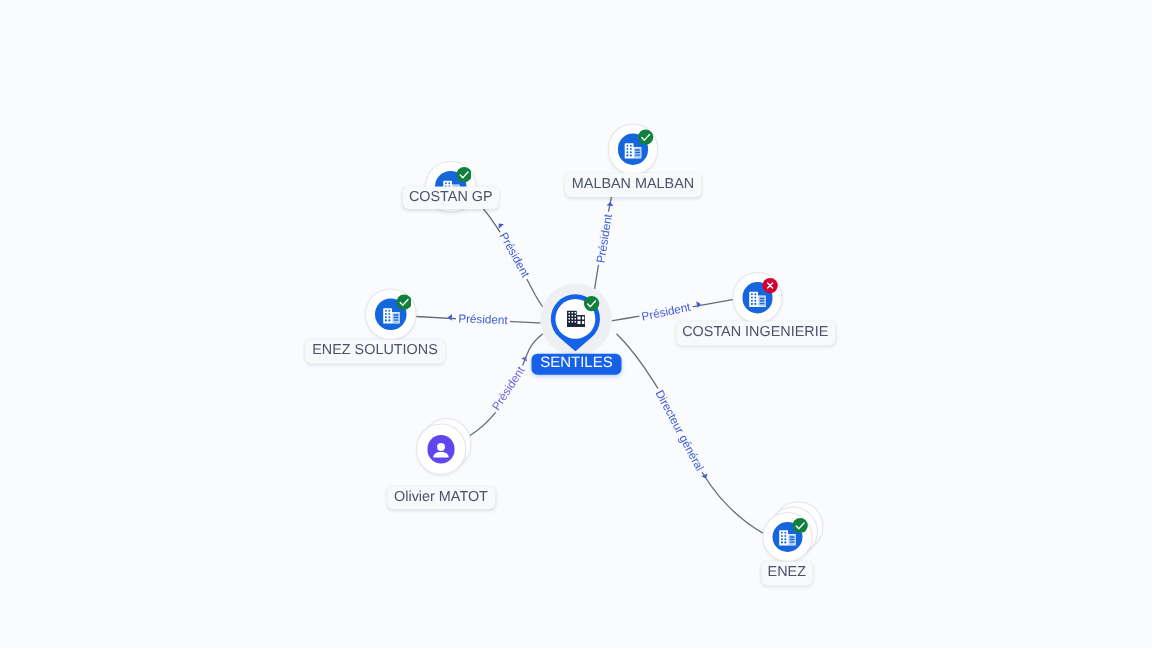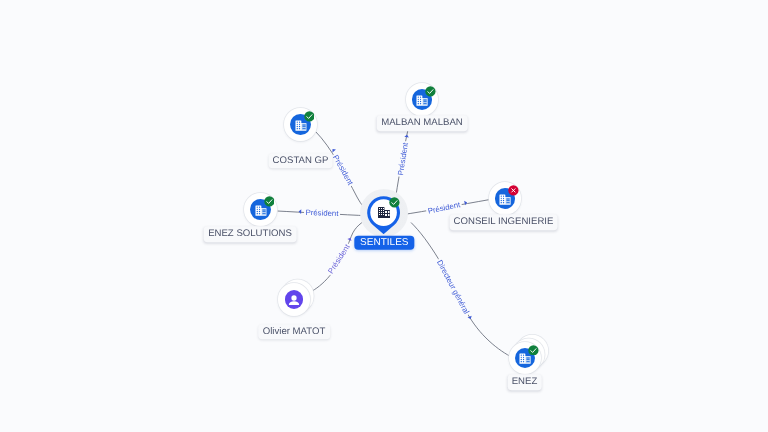--- a/index.html
+++ b/index.html
@@ -106,21 +106,21 @@
       <rect x="13.9" y="10.3" width="5.6" height="1.5" rx="0.4"></rect>
       <rect x="13.9" y="13.2" width="5.6" height="1.5" rx="0.4"></rect>
       <rect x="13.9" y="16.1" width="5.6" height="1.5" rx="0.4"></rect>
     </g>
   </svg>
   <svg class="badge" data-name="verified-check-badge" viewBox="0 0 24 24" width="10.8" height="10.8">
     <circle cx="12" cy="12" r="11.4" fill="#10803c"></circle>
     <path d="M6.3 12.6l3.9 3.9 7.6-8.3" stroke="#ffffff" stroke-width="2.1" fill="none" stroke-linecap="round" stroke-linejoin="round"></path>
   </svg>
 </div>
-<div class="nodelabel" data-name="node-label-costan-gp" style="left:300.5px;top:161px"><span data-name="node-label-text">COSTAN GP</span></div>
+<div class="nodelabel" data-name="node-label-costan-gp" style="left:300.5px;top:132px"><span data-name="node-label-text">COSTAN GP</span></div>
 <div class="node" data-name="graph-node-malban-conseil" style="left:422.0px;top:99.5px">
   <div class="circ" data-name="node-circle"></div>
   <div class="iconbg" data-name="node-icon-background" style="background:#1566dd;left:-10.4px;top:-10.4px;width:20.8px;height:20.8px"></div>
   <svg class="cicon" data-name="building-icon" viewBox="0.5 1.6 22.0 22.0" width="12.8" height="12.8">
     <path d="M2.0 20.9V4.0a.55.55 0 0 1 .55-.55h9.0a.55.55 0 0 1 .55.55v3.6h8.35a.55.55 0 0 1 .55.55v12.75z" fill="#ffffff"></path>
     <rect x="12.6" y="8.3" width="8.3" height="11.9" fill="#b4d0f4"></rect>
     <g fill="#1566dd">
       <circle cx="5.1" cy="6.2" r="1.05"></circle>
           <circle cx="9.0" cy="6.2" r="1.05"></circle>
       <circle cx="5.1" cy="9.9" r="1.05"></circle>
@@ -184,21 +184,21 @@
       <rect x="13.9" y="10.3" width="5.6" height="1.5" rx="0.4"></rect>
       <rect x="13.9" y="13.2" width="5.6" height="1.5" rx="0.4"></rect>
       <rect x="13.9" y="16.1" width="5.6" height="1.5" rx="0.4"></rect>
     </g>
   </svg>
   <svg class="badge" data-name="error-close-badge" viewBox="0 0 24 24" width="10.8" height="10.8">
     <circle cx="12" cy="12" r="11.4" fill="#d40033"></circle>
     <path d="M8.3 8.3l7.4 7.4M15.7 8.3l-7.4 7.4" stroke="#ffffff" stroke-width="2.1" fill="none" stroke-linecap="round"></path>
   </svg>
 </div>
-<div class="nodelabel" data-name="node-label-costan-ingenierie" style="left:503.5px;top:222.3px"><span data-name="node-label-text">CONSEIL INGENIERIE</span></div>
+<div class="nodelabel" data-name="node-label-costan-ingenierie" style="left:503.5px;top:222.3px"><span data-name="node-label-text">COSTAN INGENIERIE</span></div>
 <div class="node" data-name="graph-node-olivier-matot" style="left:294.0px;top:299.5px">
   <div class="stackcirc" data-name="node-stack-layer" style="transform:translate(3.6px,-3.6px)"></div>
   <div class="circ" data-name="node-circle"></div>
   <div class="iconbg" data-name="node-icon-background" style="background:#6245ec;left:-9.4px;top:-9.4px;width:18.8px;height:18.8px"></div>
   <svg class="cicon" data-name="person-icon" viewBox="0 0 11.4 11.4" width="11.4" height="11.4">
     <circle cx="5.7" cy="3.7" r="2.65" fill="#ffffff"></circle>
     <path d="M0.5 10.7c0-2.45 2.35-3.65 5.2-3.65s5.2 1.2 5.2 3.65z" fill="#ffffff"></path>
   </svg>
 </div>
 <div class="nodelabel" data-name="node-label-olivier-matot" style="left:294.0px;top:332px"><span data-name="node-label-text">Olivier MATOT</span></div>

